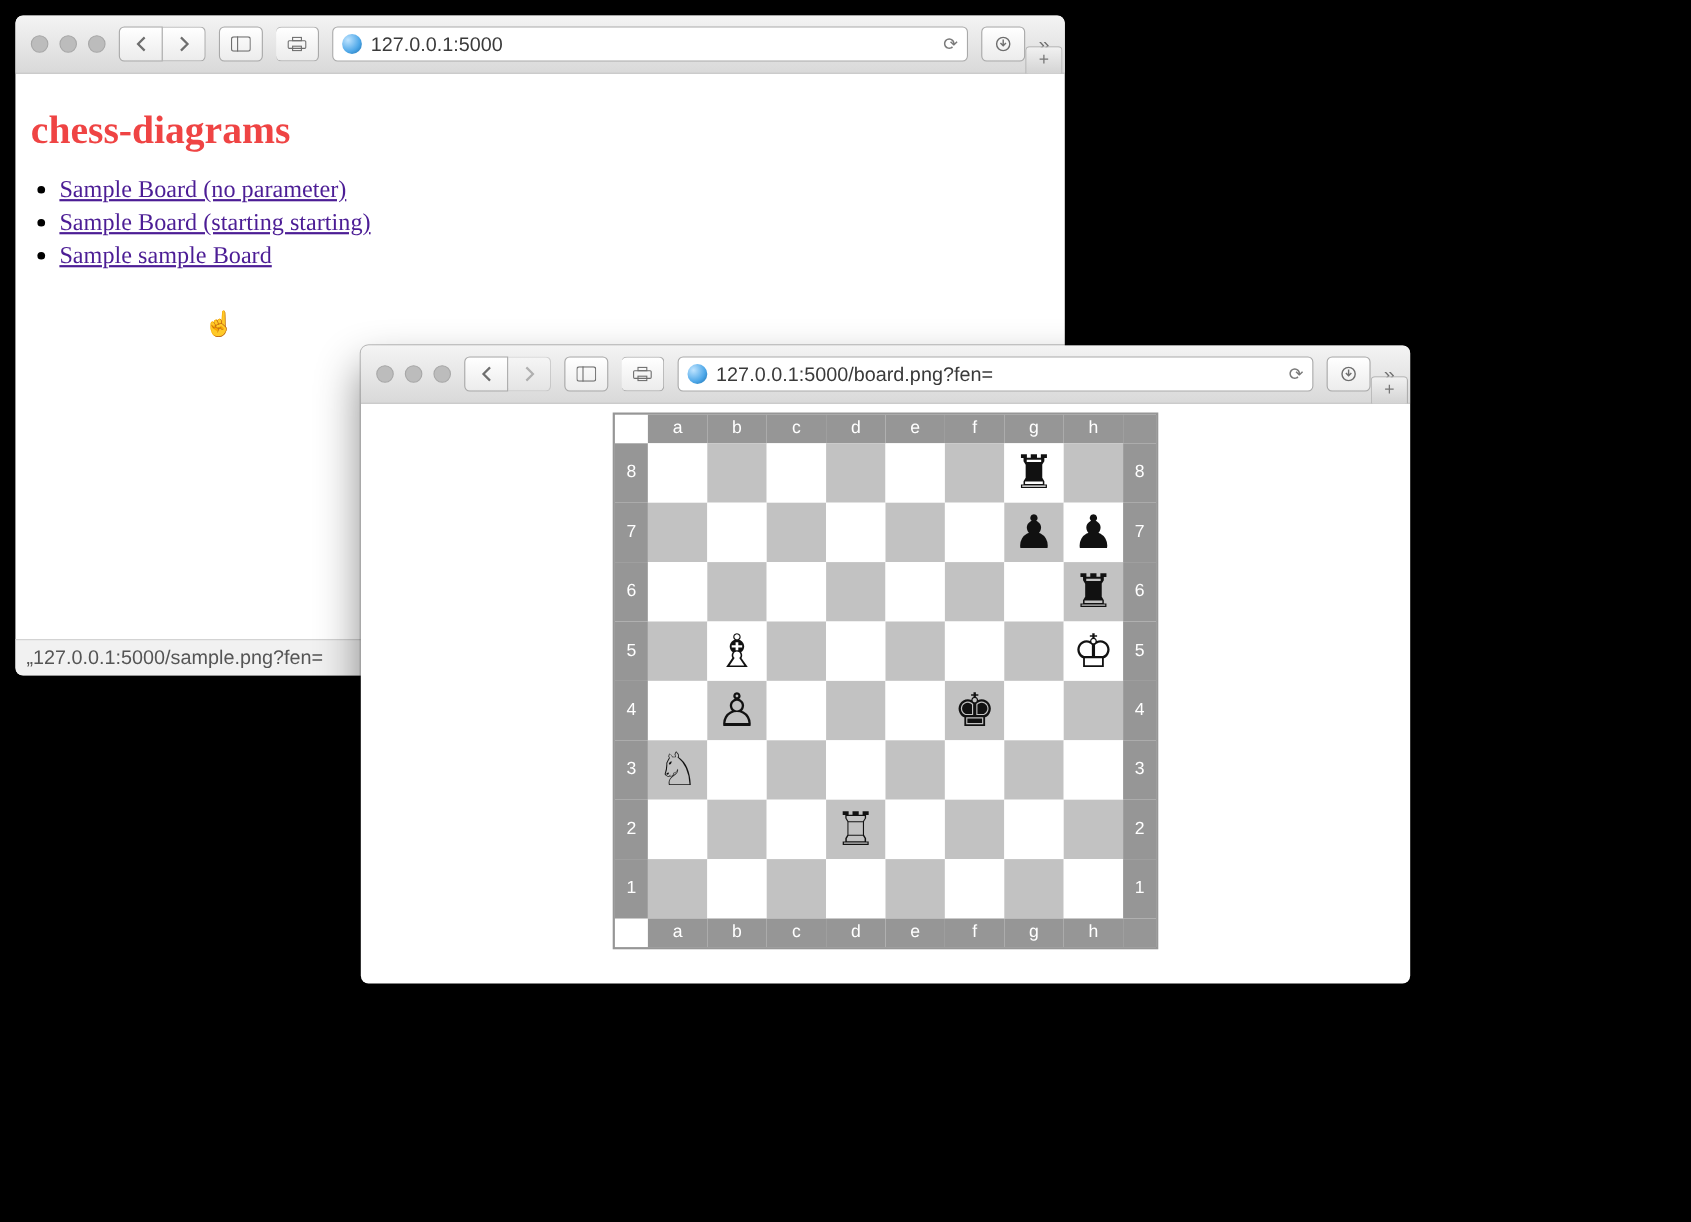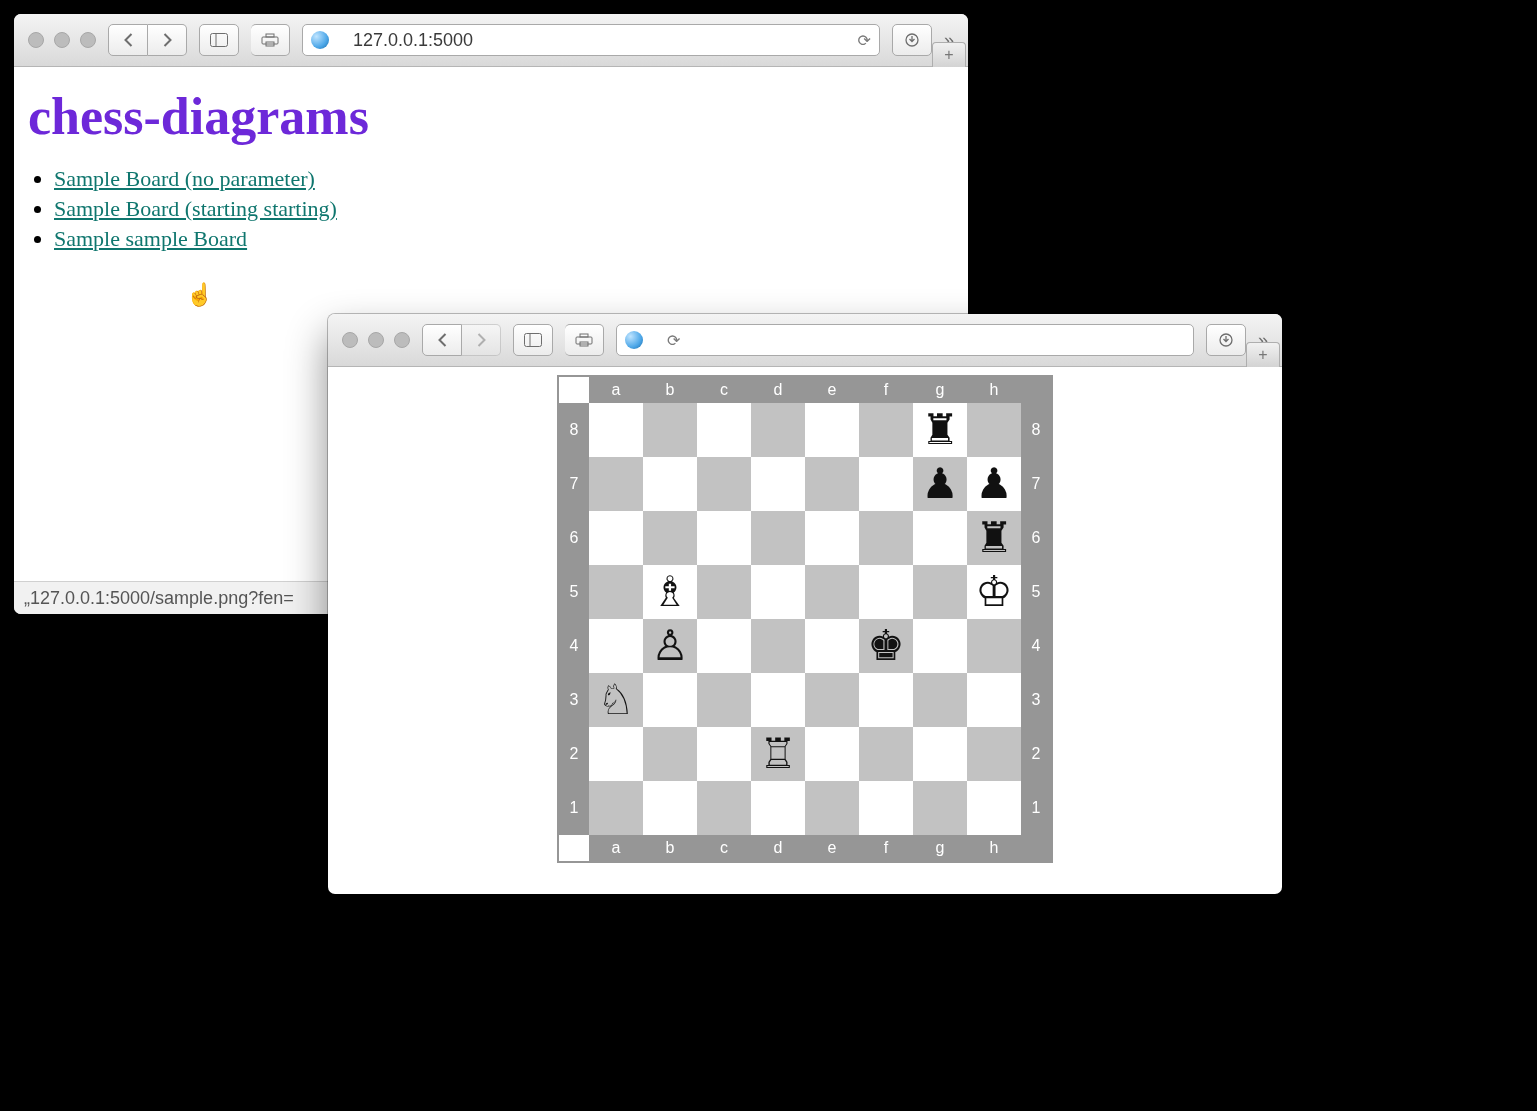--- a/index.html
+++ b/index.html
@@ -63,21 +63,21 @@
 
   .addr {
     flex: 1;
     height: 30px;
     border: 1px solid #a9a9a9;
     border-radius: 5px;
     background: #fff;
     display: flex;
     align-items: center;
     padding: 0 8px;
-    gap: 24px;
+    gap: 8px;
     font-size: 18px;
     color: #3a3a3a;
   }
   .addr .globe {
     width: 18px; height:18px;
     border-radius:50%;
     background:
       radial-gradient(circle at 30% 30%, #bfe4ff 0%, #4da7e8 60%, #176aa8 100%);
     flex: none;
   }
@@ -98,28 +98,28 @@
     display: flex; align-items: center; justify-content: center;
     font-size: 16px;
   }
 
   
   .page1 {
     padding: 10px 14px 0 14px;
     font-family: "Times New Roman", serif;
   }
   .page1 h1 {
-    margin: 10px 0 20px 0;
-    font-size: 52px;
+    margin: 20px 0 20px 0;
+    font-size: 36px;
     font-weight: bold;
-    color: #6d28d9;
+    color: #ef4444;
   }
   .page1 ul { margin: 0 0 0 26px; padding:0; }
   .page1 li { font-size: 22px; margin: 4px 0; }
-  .page1 a { color: #0f766e; text-decoration: underline; }
+  .page1 a { color: #4c1d95; text-decoration: underline; }
   .cursor {
     position: absolute;
     left: 172px;
     top: 268px;
     font-size: 22px;
     pointer-events: none;
   }
   .statusbar {
     position: absolute;
     bottom: 0;
@@ -288,20 +288,21 @@
     <div class="tb-btn tb-single">
         <svg width="18" height="14" viewBox="0 0 18 14">
           <rect x="1" y="4" width="16" height="7" rx="1" fill="none" stroke="#6e6e6e"></rect>
           <rect x="5" y="1" width="8" height="3" fill="none" stroke="#6e6e6e"></rect>
           <rect x="5" y="9" width="8" height="4" fill="none" stroke="#6e6e6e"></rect>
         </svg>
       </div>
 
     <div class="addr">
       <span class="globe"></span>
+      <span class="url">127.0.0.1:5000/board.png?fen=</span>
       <span class="reload">⟳</span>
     </div>
 
     <div class="tb-btn tb-single">
         <svg width="14" height="14" viewBox="0 0 14 14">
           <circle cx="7" cy="7" r="6" fill="none" stroke="#6e6e6e" stroke-width="1.3"></circle>
           <path d="M7 3 v5 M4.5 6 L7 8.5 L9.5 6" fill="none" stroke="#6e6e6e" stroke-width="1.3"></path>
         </svg>
       </div>
     <span style="color:#6e6e6e;font-size:18px;">»</span>

